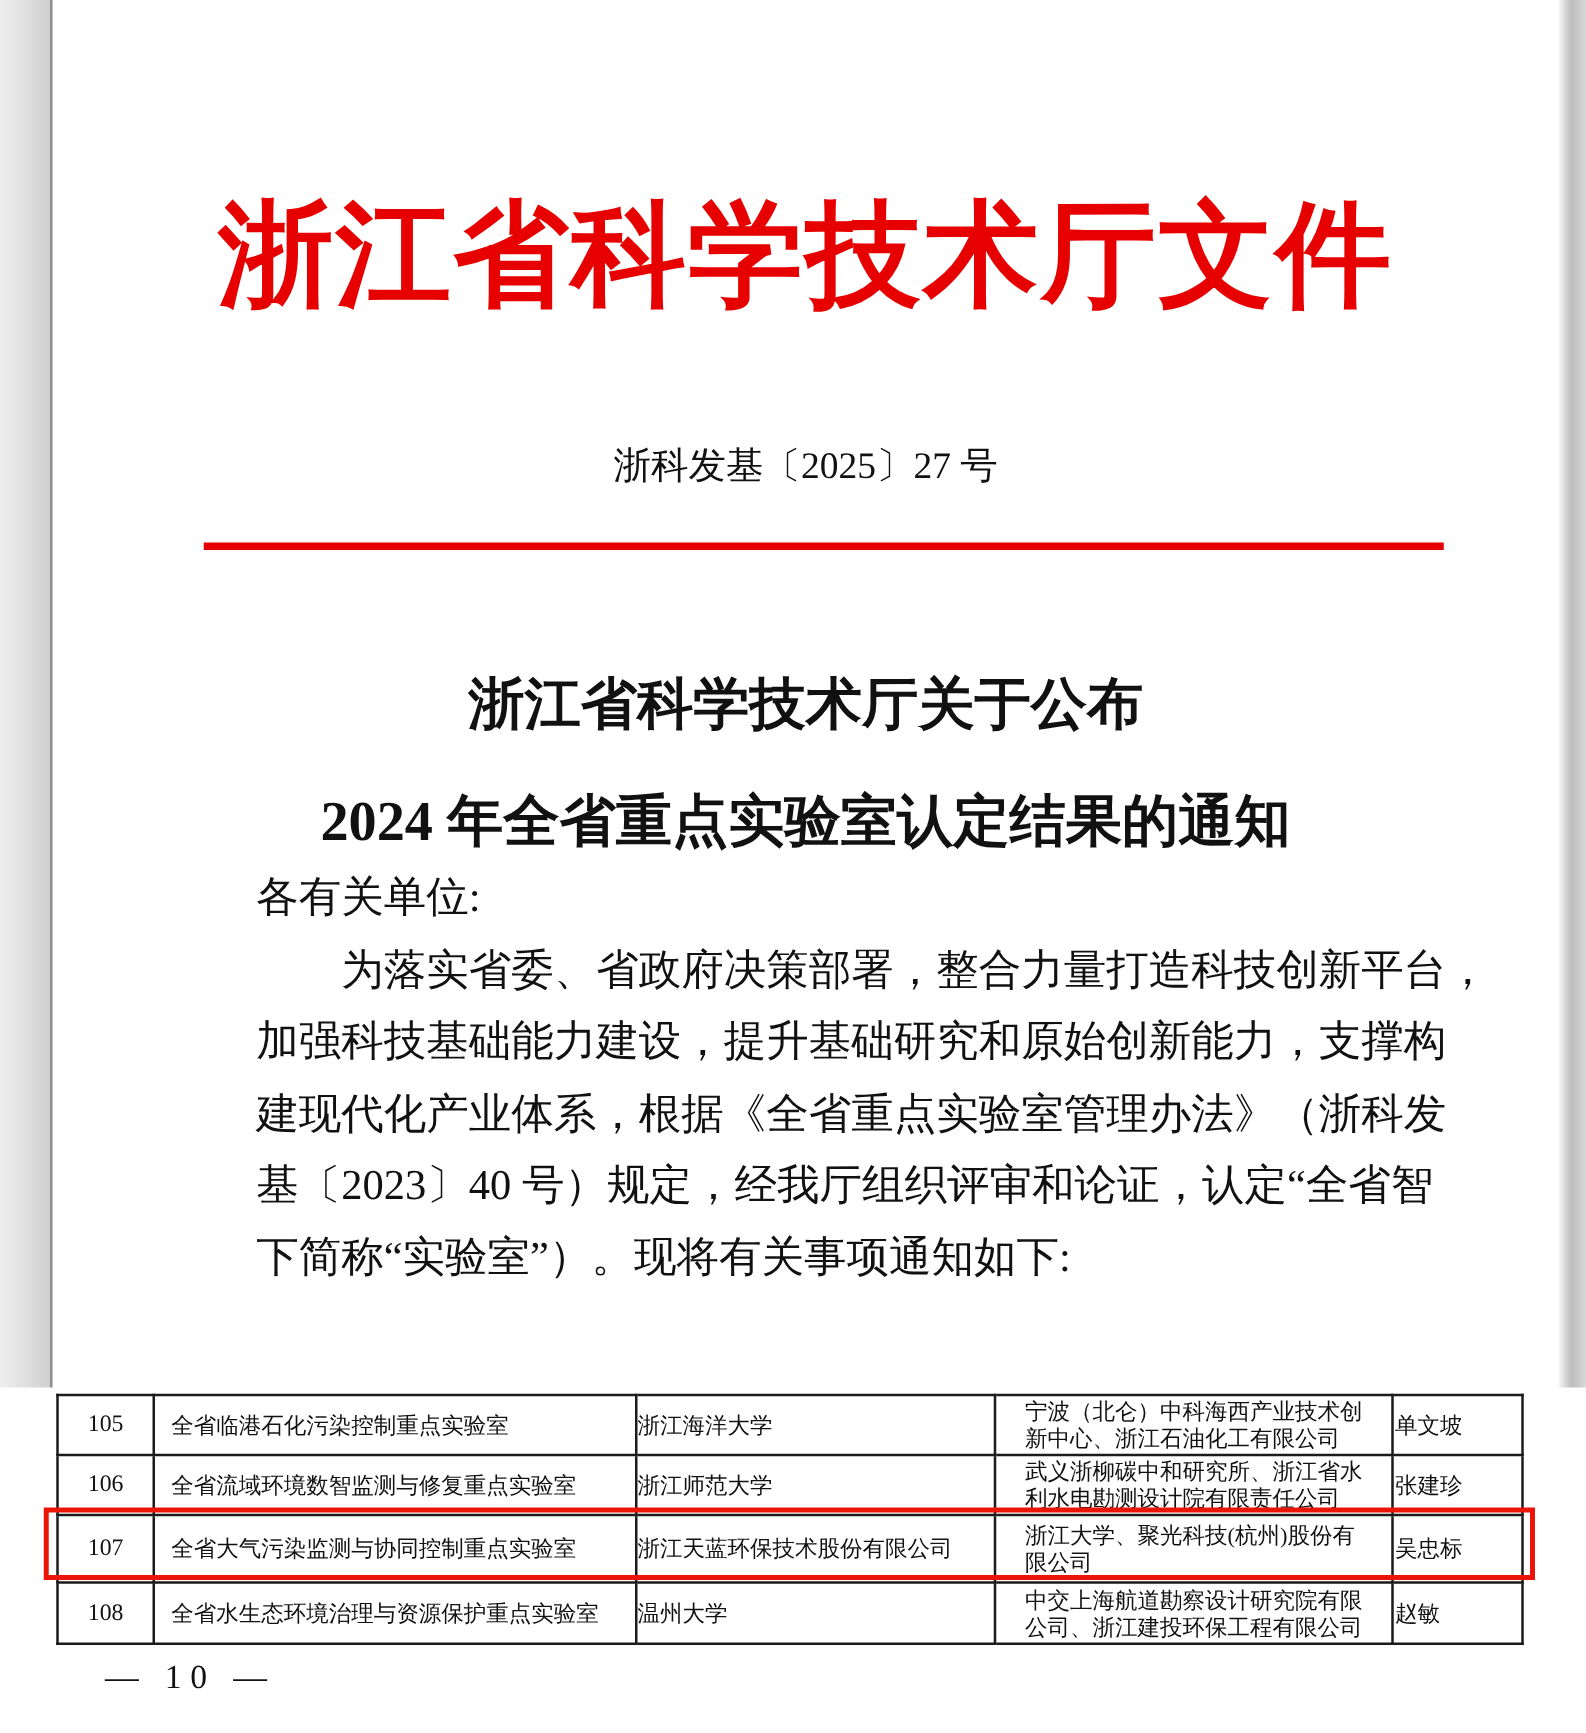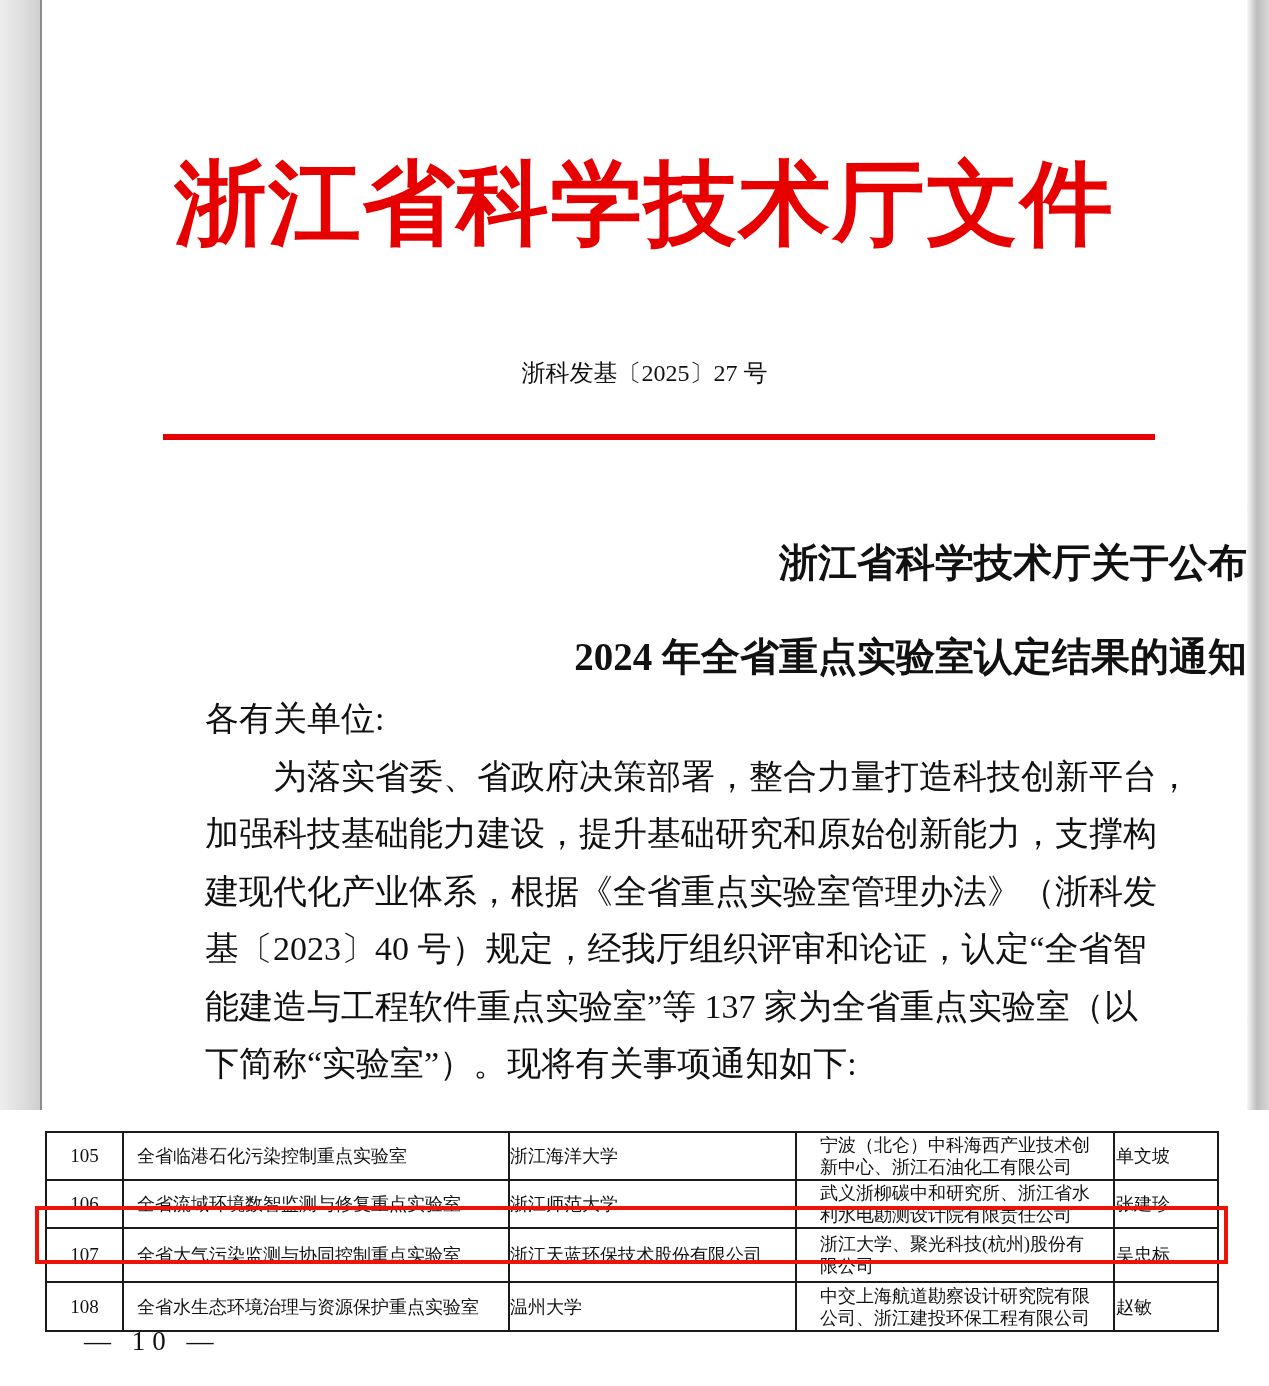--- a/index.html
+++ b/index.html
@@ -21,44 +21,44 @@
     background:linear-gradient(to right,#f7f7f7,#bdbdbd 45%,#d8d8d8);
   }
   .letterhead {
     position:absolute; left:42px; top:138px; width:1205px;
     text-align:center; font-size:92px; font-weight:bold;
     color:#e60000; letter-spacing:2px; line-height:132px;
     white-space:nowrap;
   }
   .docnum {
     position:absolute; left:42px; top:352px; width:1205px;
-    text-align:center; font-size:24px; line-height:42px;
+    text-align:center; font-size:30px; line-height:42px;
     white-space:nowrap;
   }
   .redline {
     position:absolute; left:163px; top:434px; width:992px; height:6px;
     background:#e60000;
   }
   .notice-title { 
-    position:absolute; left:42px; width:1205px; text-align:right;
-    font-size:39px; font-weight:bold; line-height:58px; white-space:nowrap;
+    position:absolute; left:42px; width:1205px; text-align:center;
+    font-size:45px; font-weight:bold; line-height:58px; white-space:nowrap;
   }
   .notice-title.l1 { top:534px; }
   .notice-title.l2 { top:600px;margin-top:28px; }
   .body-text {
     position:absolute; left:205px; top:690px; width:945px;
     font-size:34px;
   }
   .body-line { height:57.5px; line-height:57.5px; white-space:nowrap; }
   .body-line.indent { text-indent:68px; }
 
   table.doc-table {
     position:absolute; left:45px; top:1115px; width:1172px;
     border-collapse:collapse; table-layout:fixed;
-    font-size:18px; color:#111;margin-top:16px;
+    font-size:18px; color:#111;
   }
   table.doc-table td { border:2px solid #1b1b1b; overflow:hidden; }
   td.c-no     { text-align:center; font-size:19px; }
   td.c-lab    { padding-left:13px; }
   td.c-univ   { padding-left:0; }
   td.c-part   { padding:1px 14px 1px 23px; line-height:22px; }
   td.c-person { }
 
   .highlight-box {
     position:absolute; left:35px; top:1206px; width:1193px; height:58px;
@@ -84,21 +84,20 @@
 
 <div class="notice-title l1">浙江省科学技术厅关于公布</div>
 <div class="notice-title l2">2024 年全省重点实验室认定结果的通知</div>
 
 <div class="body-text" id="body-lines">
     <div class="body-line">各有关单位:</div>
     <div class="body-line indent">为落实省委、省政府决策部署，整合力量打造科技创新平台，</div>
     <div class="body-line">加强科技基础能力建设，提升基础研究和原始创新能力，支撑构</div>
     <div class="body-line">建现代化产业体系，根据《全省重点实验室管理办法》（浙科发</div>
     <div class="body-line">基〔2023〕40 号）规定，经我厅组织评审和论证，认定“全省智</div>
-    <div class="body-line">能建造与工程软件重点实验室”等 137 家为全省重点实验室（以</div>
     <div class="body-line">下简称“实验室”）。现将有关事项通知如下:</div>
   </div>
 
 <table class="doc-table">
   <colgroup>
     <col style="width:77px">
       <col style="width:386px">
       <col style="width:287px">
     <col style="width:318px">
       <col style="width:104px">

